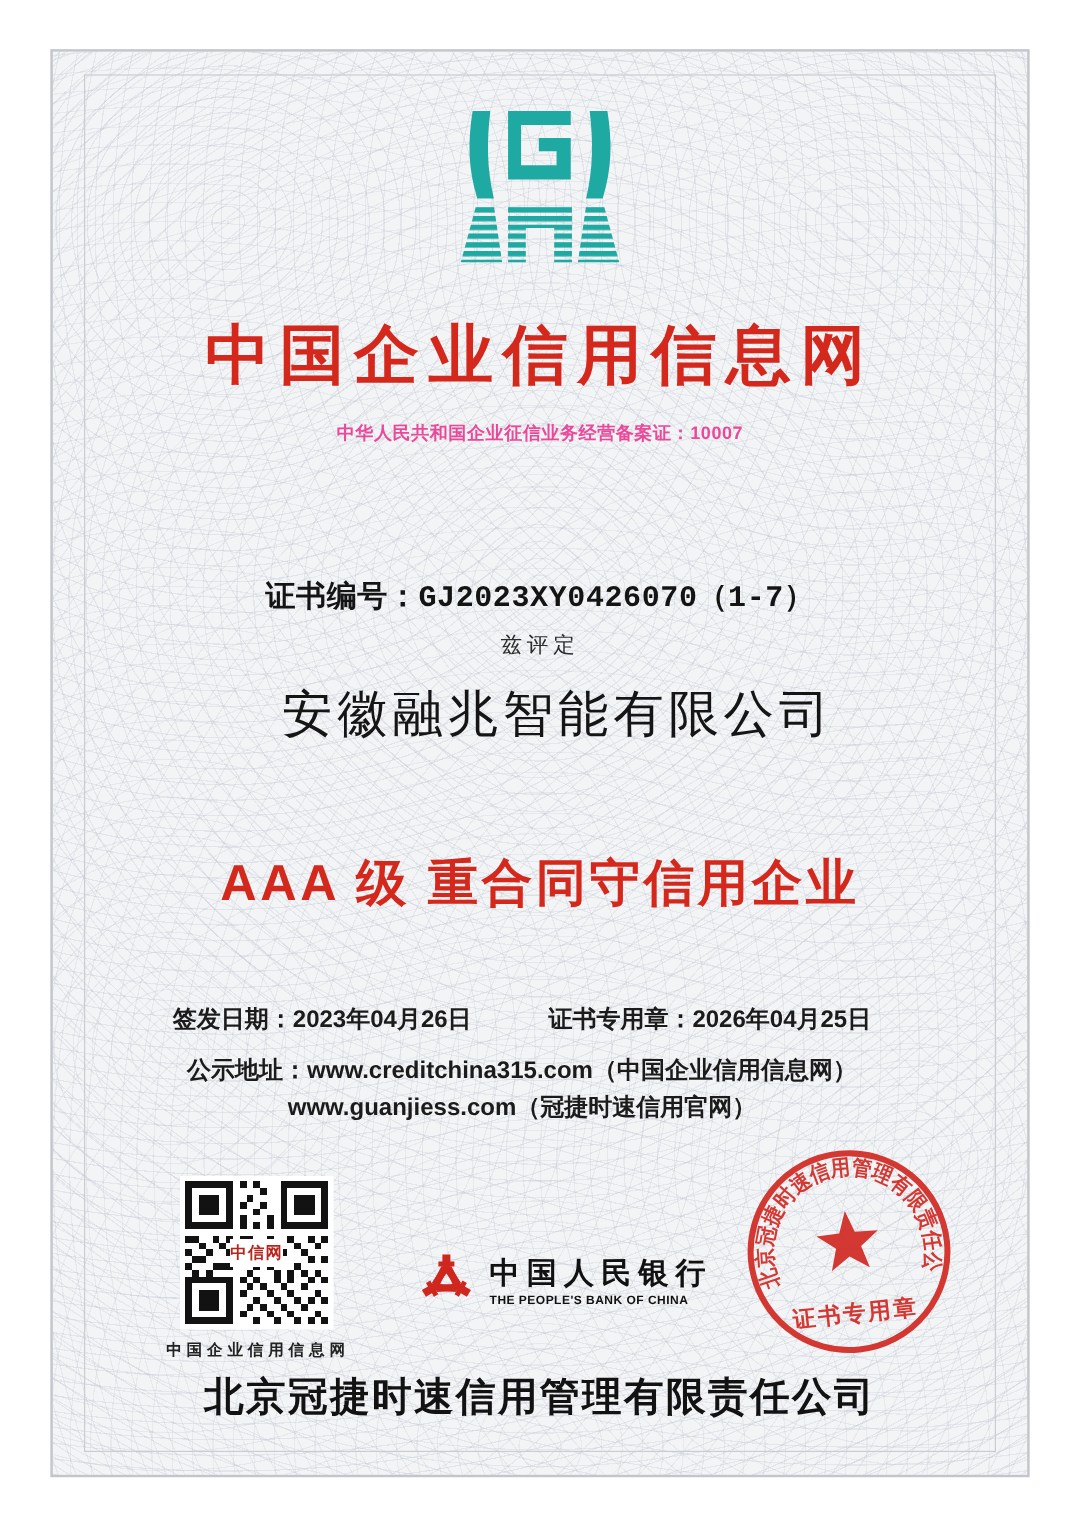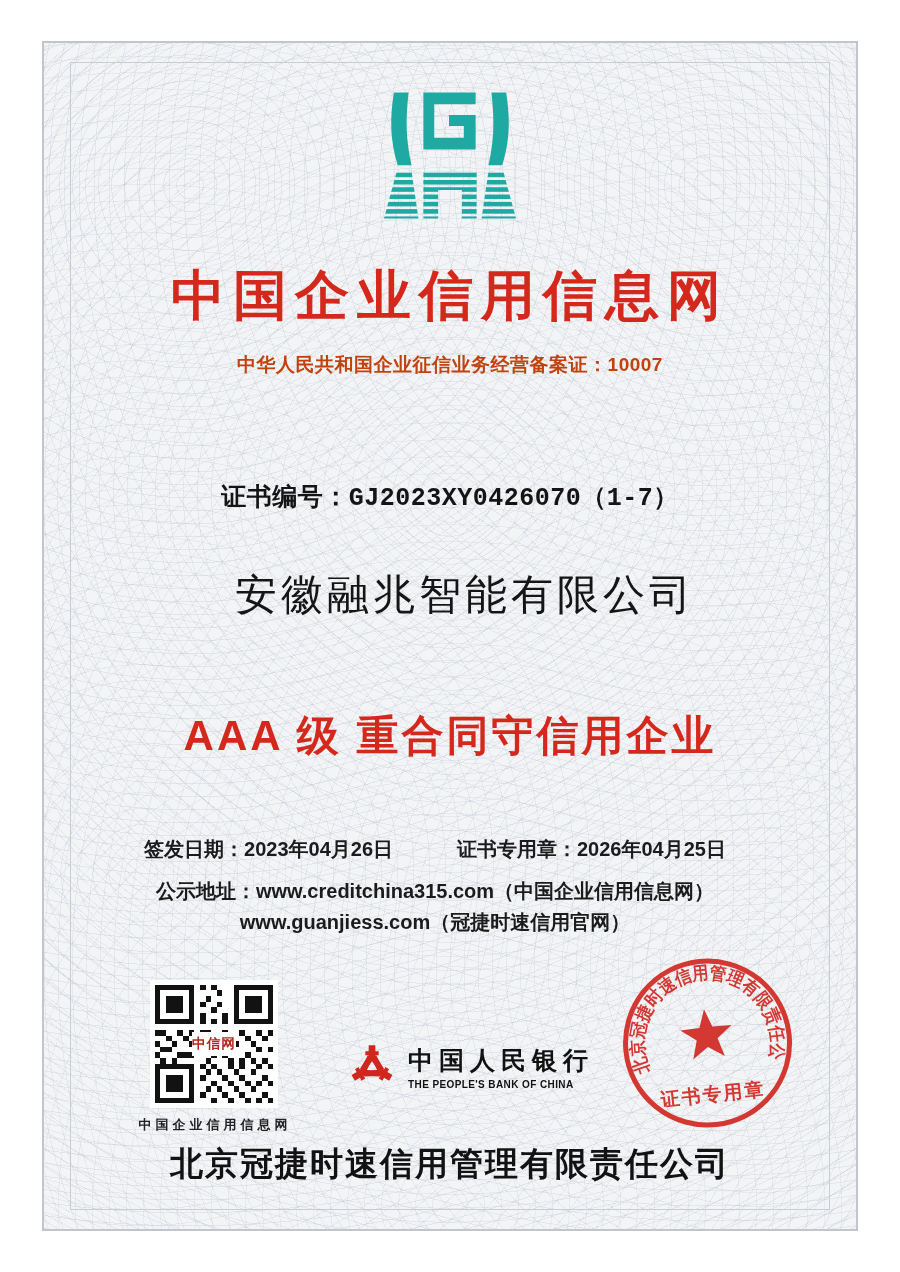--- a/index.html
+++ b/index.html
@@ -13,21 +13,21 @@
       repeating-radial-gradient(circle at 82% 12%, rgba(188,195,206,.28) 0 1px, transparent 1px 15px),
       repeating-radial-gradient(circle at 50% 38%, rgba(188,195,206,.26) 0 1px, transparent 1px 14px),
       repeating-radial-gradient(circle at 12% 70%, rgba(188,195,206,.24) 0 1px, transparent 1px 16px),
       repeating-radial-gradient(circle at 88% 78%, rgba(188,195,206,.24) 0 1px, transparent 1px 14px),
       repeating-radial-gradient(circle at 50% 98%, rgba(188,195,206,.22) 0 1px, transparent 1px 17px);}
   .inner-frame{position:absolute;left:70px;right:70px;top:62px;bottom:62px;border:1px solid #c9cdd3;}
   .abs{position:absolute;}
   .center{left:0;width:900px;text-align:center;}
   .logo{left:381px;top:91px;width:138px;height:131px;}
   .title{top:260px;margin:0;font-size:54px;font-weight:800;letter-spacing:8px;color:#d5281d;}
-  .subtitle{top:352px;font-size:19px;font-weight:700;letter-spacing:.5px;color:#c2410c;}
+  .subtitle{top:352px;font-size:15px;font-weight:700;letter-spacing:.5px;color:#ec4899;}
   .certno{top:480px;font-size:25px;font-weight:700;font-family:Liberation Mono, monospace;color:#141414;letter-spacing:.5px;}
   .hereby{top:525px;font-size:18px;letter-spacing:4px;color:#2b2b2b;}
   .company{top:567px;font-size:42px;font-family:"Liberation Serif",serif;letter-spacing:4px;color:#151515;padding-left:15px;}
   .rating{top:708px;font-size:42px;font-weight:800;letter-spacing:3px;color:#d5281d;}
   .dates{top:836px;font-size:20px;font-weight:700;transform:translateX(-15px);}
   .dates .gap{display:inline-block;width:64px;}
   .pub{font-size:20px;font-weight:700;transform:translateX(-15px);}
   .pub1{top:878px;}
   .pub2{top:909px;}
   .qr{left:150px;top:980px;width:128px;height:128px;}
@@ -59,20 +59,21 @@
     <path d="M13,0 C9,26 9,48 17,74 L31,74 C25,48 25,26 28,0 Z" fill="#1fa9a3"></path>
     <path d="M127,0 C131,26 131,48 123,74 L109,74 C115,48 115,26 112,0 Z" fill="#1fa9a3"></path>
     <polygon points="16,80 31,80 38,128 3,128" fill="url(#st)"></polygon>
     <polygon points="109,80 124,80 137,128 102,128" fill="url(#st)"></polygon>
     <path d="M43,80 H97 V128 H82 V99 H58 V128 H43 Z" fill="url(#st)"></path>
   </svg>
 
   <h1 class="title abs center">中国企业信用信息网</h1>
   <div class="subtitle abs center">中华人民共和国企业征信业务经营备案证：10007</div>
   <div class="certno abs center">证书编号：GJ2023XY0426070（1-7）</div>
+  <div class="hereby abs center">兹评定</div>
   <div class="company abs center">安徽融兆智能有限公司</div>
   <div class="rating abs center">AAA 级 重合同守信用企业</div>
 
   <div class="dates abs center">
     <span>签发日期：2023年04月26日</span><span class="gap"></span><span>证书专用章：2026年04月25日</span>
   </div>
 
   <div class="pub pub1 abs center">公示地址：www.creditchina315.com（中国企业信用信息网）</div>
   <div class="pub pub2 abs center">www.guanjiess.com（冠捷时速信用官网）</div>
 

